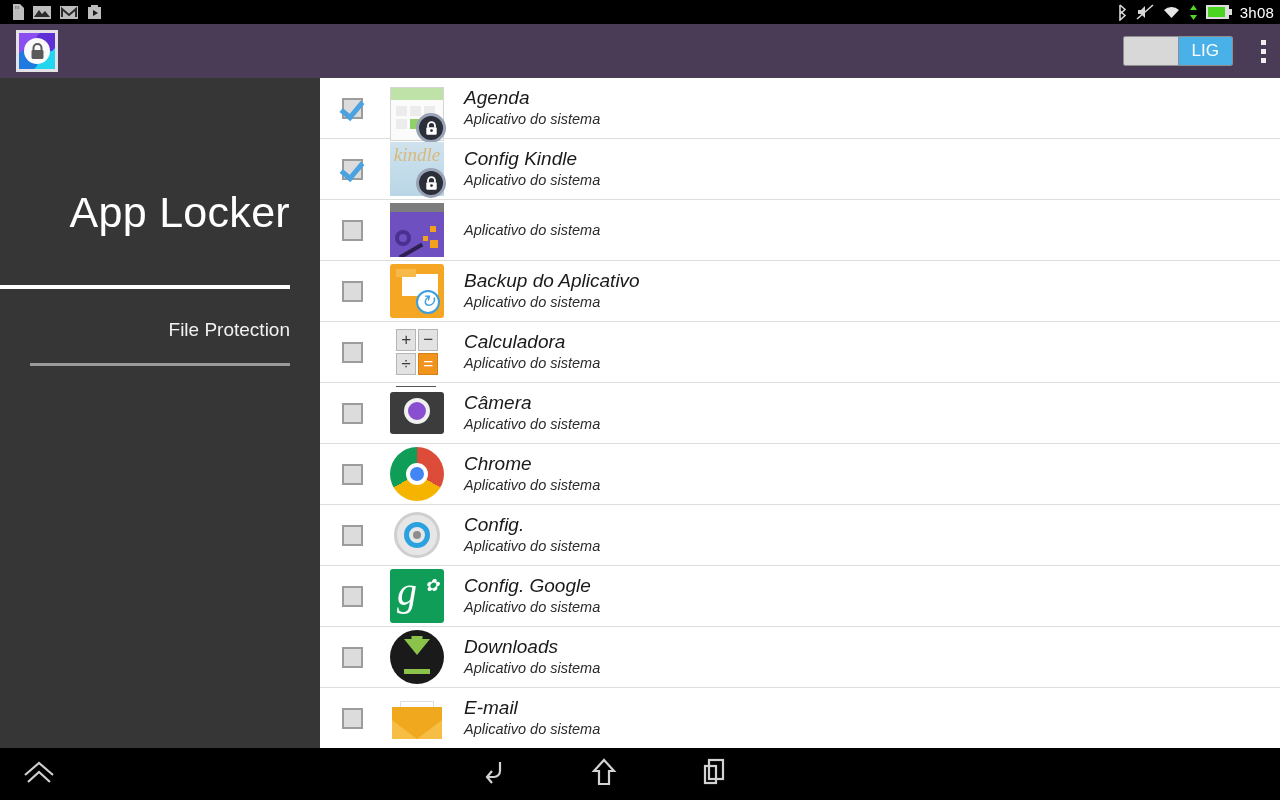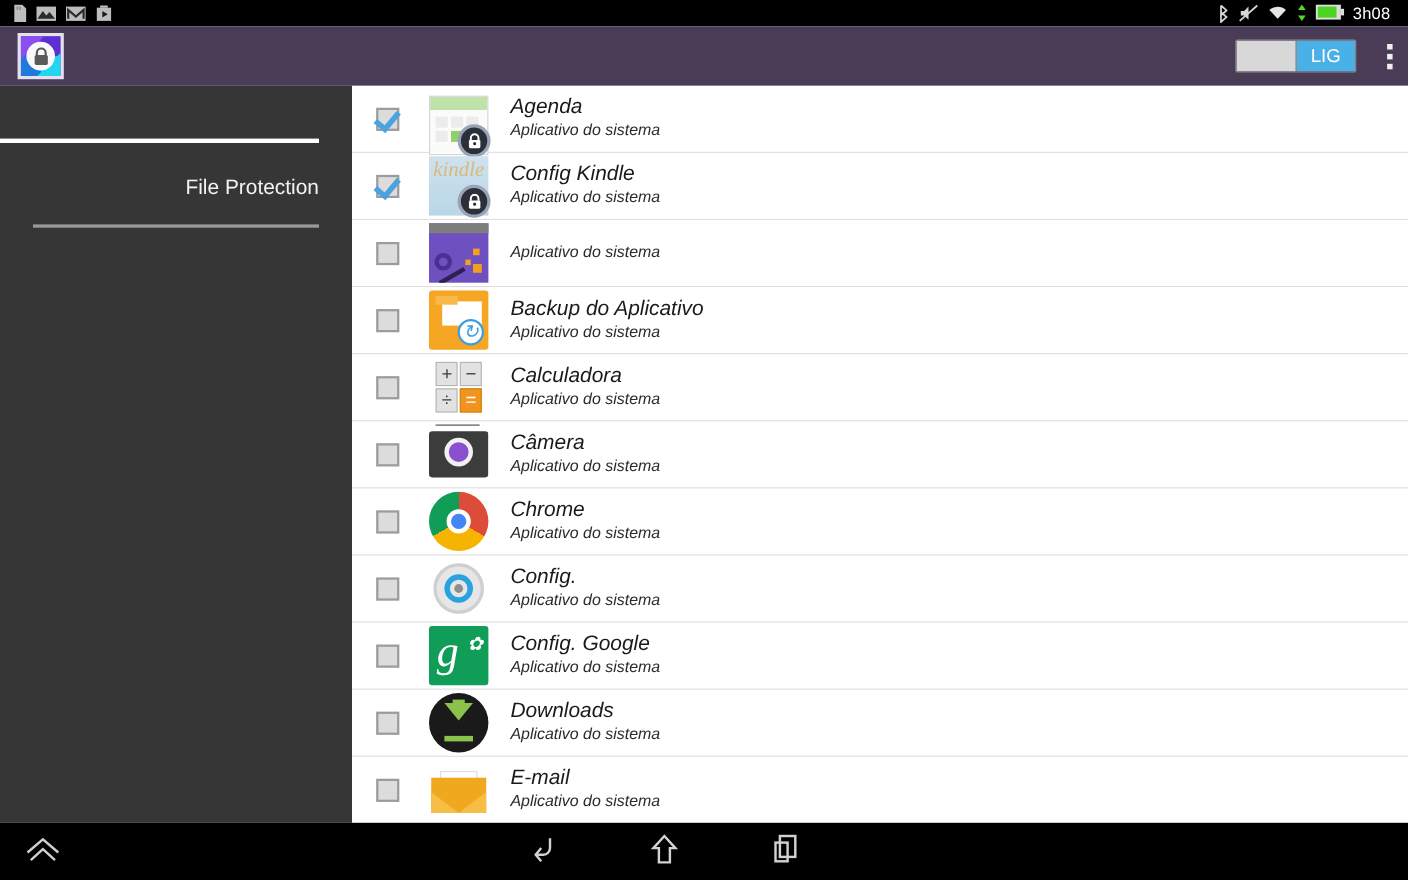--- a/index.html
+++ b/index.html
@@ -11,21 +11,21 @@
   }
   #screen { position: relative; width: 1280px; height: 800px; background: #fff; }
 
   
   .statusbar {
     position: absolute; top: 0; left: 0; width: 1280px; height: 24px;
     background: #000; display: flex; align-items: center;
   }
   .status-left { display: flex; align-items: center; gap: 9px; padding-left: 10px; }
   .status-right {
-    margin-left: auto; display: flex; gap: 8px; padding-right: 16px; text-decoration: underline;
+    margin-left: auto; display: flex; align-items: center; gap: 8px; padding-right: 6px; text-decoration: underline;
   }
   .sicon { display: block; }
   .clock { color: #fff; font-size: 15px; letter-spacing: .2px; }
 
   
   .actionbar {
     position: absolute; top: 24px; left: 0; width: 1280px; height: 54px;
     background: #4a3c56; display: flex; align-items: center;
   }
   .app-icon {
@@ -249,20 +249,21 @@
       </div>
       <div class="overflow">
         <span></span>
           <span></span>
           <span></span>
       </div>
     </div>
   </div>
 
   <div class="sidebar">
+    <div class="side-title">App Locker</div>
     <div class="rule-thick"></div>
     <div class="side-sub">File Protection</div>
     <div class="rule-thin"></div>
   </div>
 
   <div class="list">
 
     <div class="row" style="height:61px;">
       <div class="cb checked"></div>
       <div class="ic-wrap" style="margin-top:12px;">

